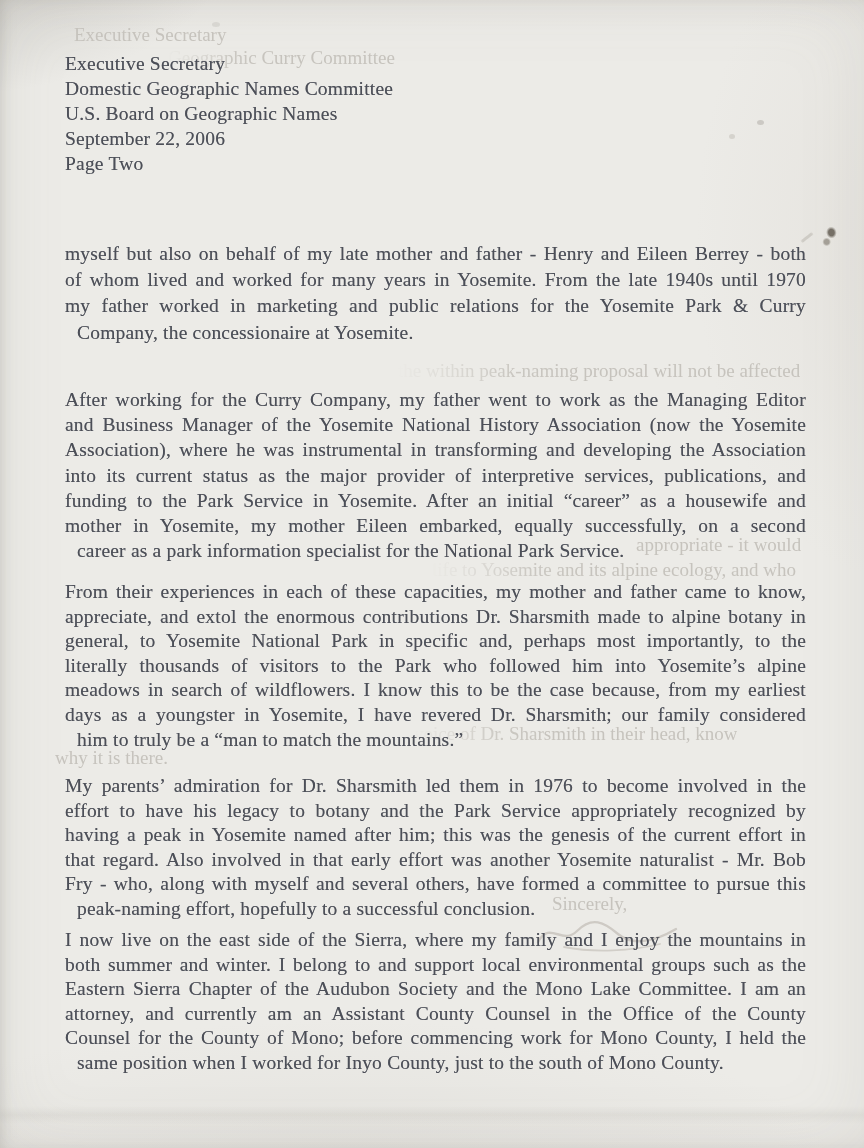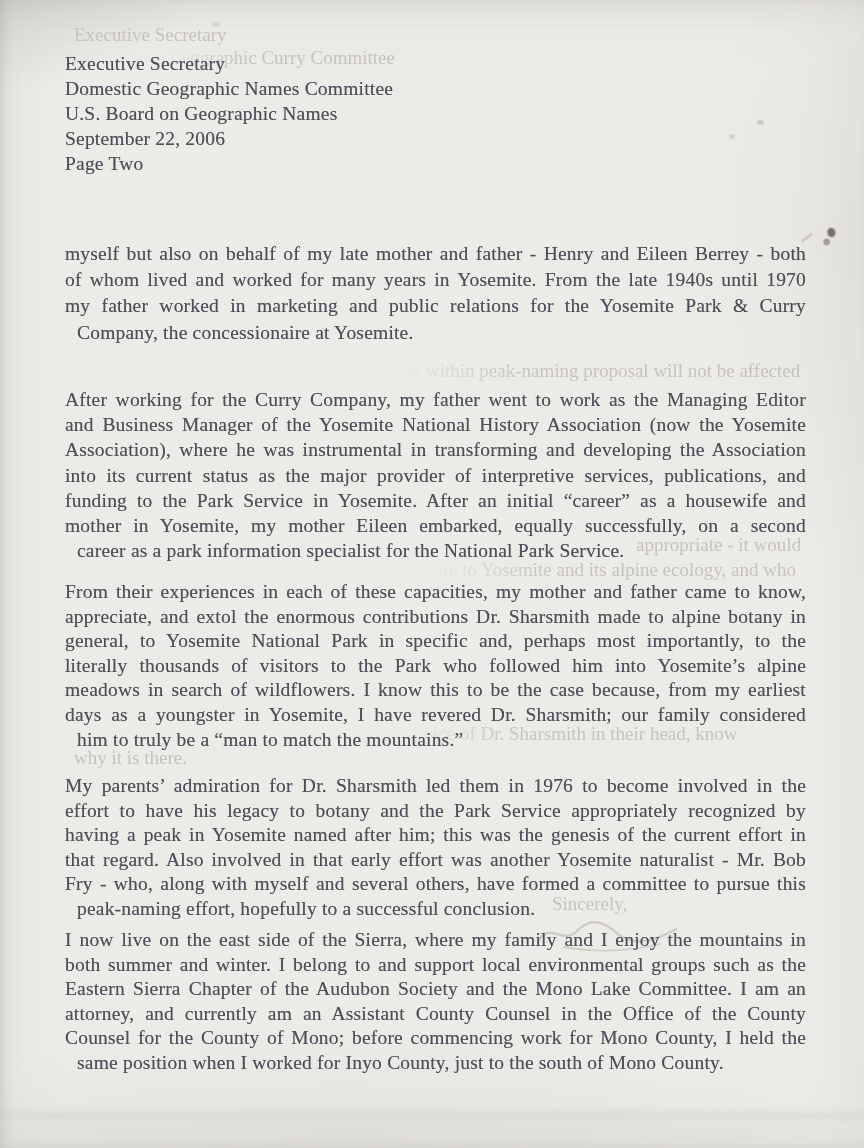--- a/index.html
+++ b/index.html
@@ -46,21 +46,21 @@
   .fade-left{
     -webkit-mask-image:linear-gradient(90deg,transparent 0,rgba(0,0,0,.9) 28%,#000 45%);
     mask-image:linear-gradient(90deg,transparent 0,rgba(0,0,0,.9) 28%,#000 45%);
   }
   .g0{left:74px;top:24px;}
   .g1{left:168px;top:47px;}
   .g2{left:398px;top:360px;}
   .g3{left:636px;top:534px;}
   .g4{left:432px;top:559px;}
   .g5{left:414px;top:723px;}
-  .g6{left:74px;top:747px;}
+  .g6{left:55px;top:747px;}
   .g7{left:552px;top:893px;}
   .sig-ghost{position:absolute;left:532px;top:912px;opacity:.85;filter:blur(.5px);}
   
   .smudge{
     position:absolute;left:818px;top:224px;width:22px;height:24px;
     background:
       radial-gradient(7px 8px at 64% 38%, #756f66 0 40%, rgba(117,111,102,.45) 58%, transparent 75%),
       radial-gradient(6px 6px at 34% 72%, rgba(152,147,138,.85) 0 40%, transparent 72%);
     transform:rotate(-12deg);
   }

